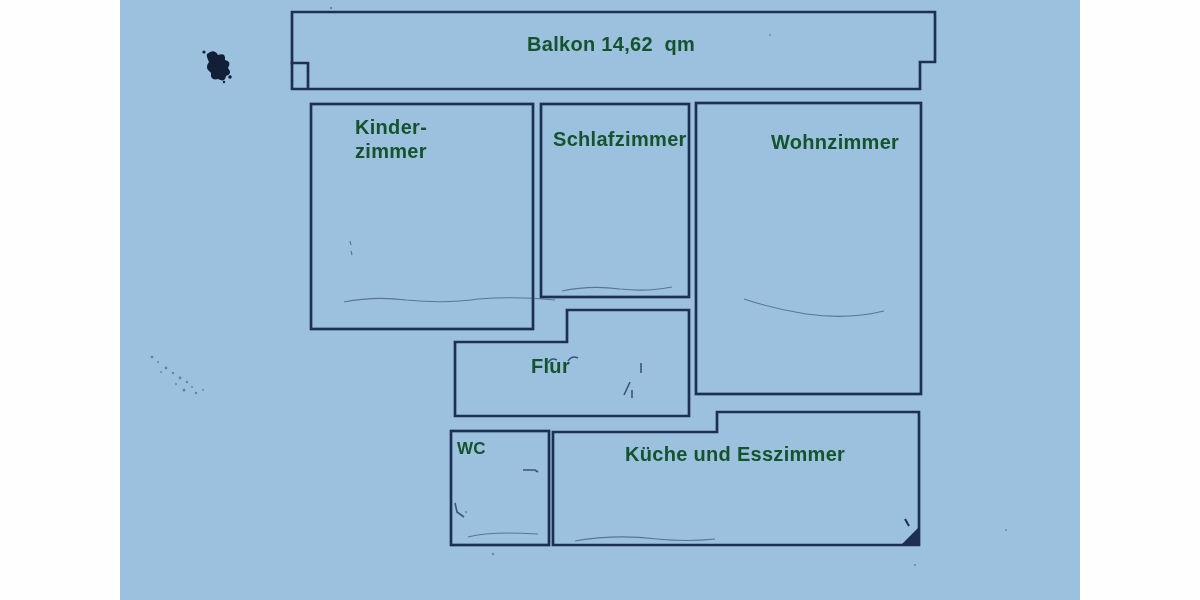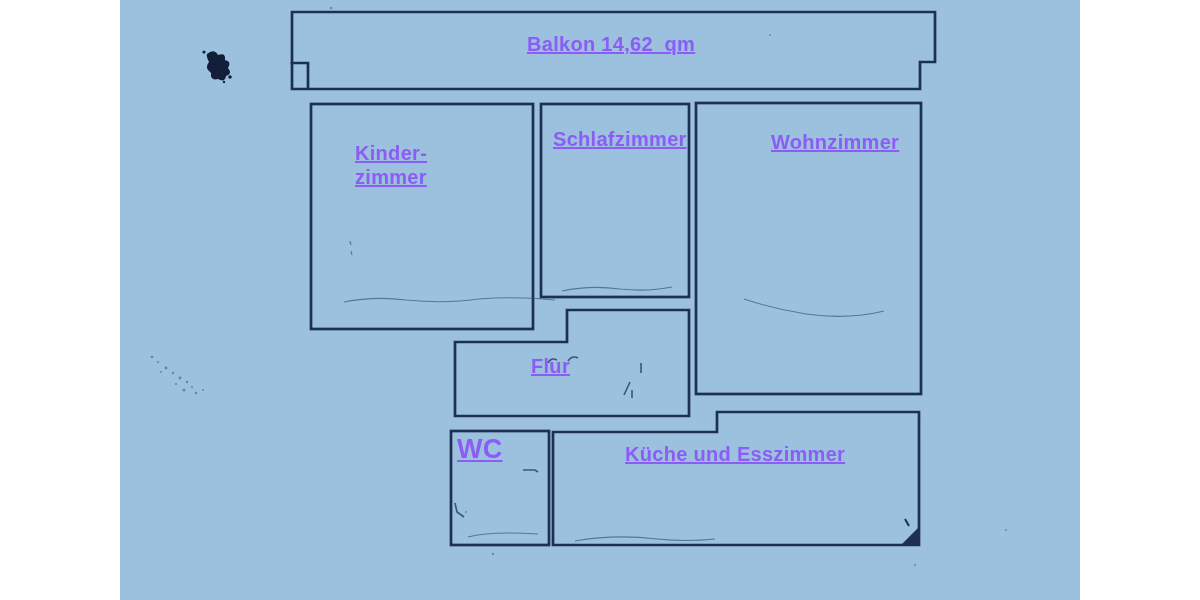--- a/index.html
+++ b/index.html
@@ -8,35 +8,34 @@
     background:#fefefe;
     font-family:"Liberation Sans", sans-serif;
   }
   .paper{
     position:absolute;left:120px;top:0;width:960px;height:600px;
     background:#9cc1de;
   }
   .plan-svg{position:absolute;left:0;top:0;width:1200px;height:600px;}
   .room-label{
     position:absolute;
-    color:#8b5cf6;
+    color:#14532d;
     font-weight:700;
     font-size:20px;
     letter-spacing:0.3px;
     line-height:24px;
     white-space:pre-line;
-    text-decoration:underline;
     -webkit-font-smoothing:antialiased;
   }
   .lbl-balkon{left:527px;top:32px;white-space:pre;}
-  .lbl-kinderzimmer{left:355px;top:141px;}
+  .lbl-kinderzimmer{left:355px;top:115px;}
   .lbl-schlafzimmer{left:553px;top:127px;}
   .lbl-wohnzimmer{left:747px;top:130px;margin-left:24px;}
   .lbl-flur{left:531px;top:354px;}
-  .lbl-wc{left:457px;top:437px;font-size:27px;}
+  .lbl-wc{left:457px;top:437px;font-size:17px;}
   .lbl-kueche{left:625px;top:442px;}
 </style>
 </head>
 <body>
 
 <div class="paper"></div>
 
 <svg class="plan-svg" viewBox="0 0 1200 600" xmlns="http://www.w3.org/2000/svg">
   <g fill="none" stroke="#1d3053" stroke-width="2.7" stroke-linecap="square" stroke-linejoin="miter">
 

